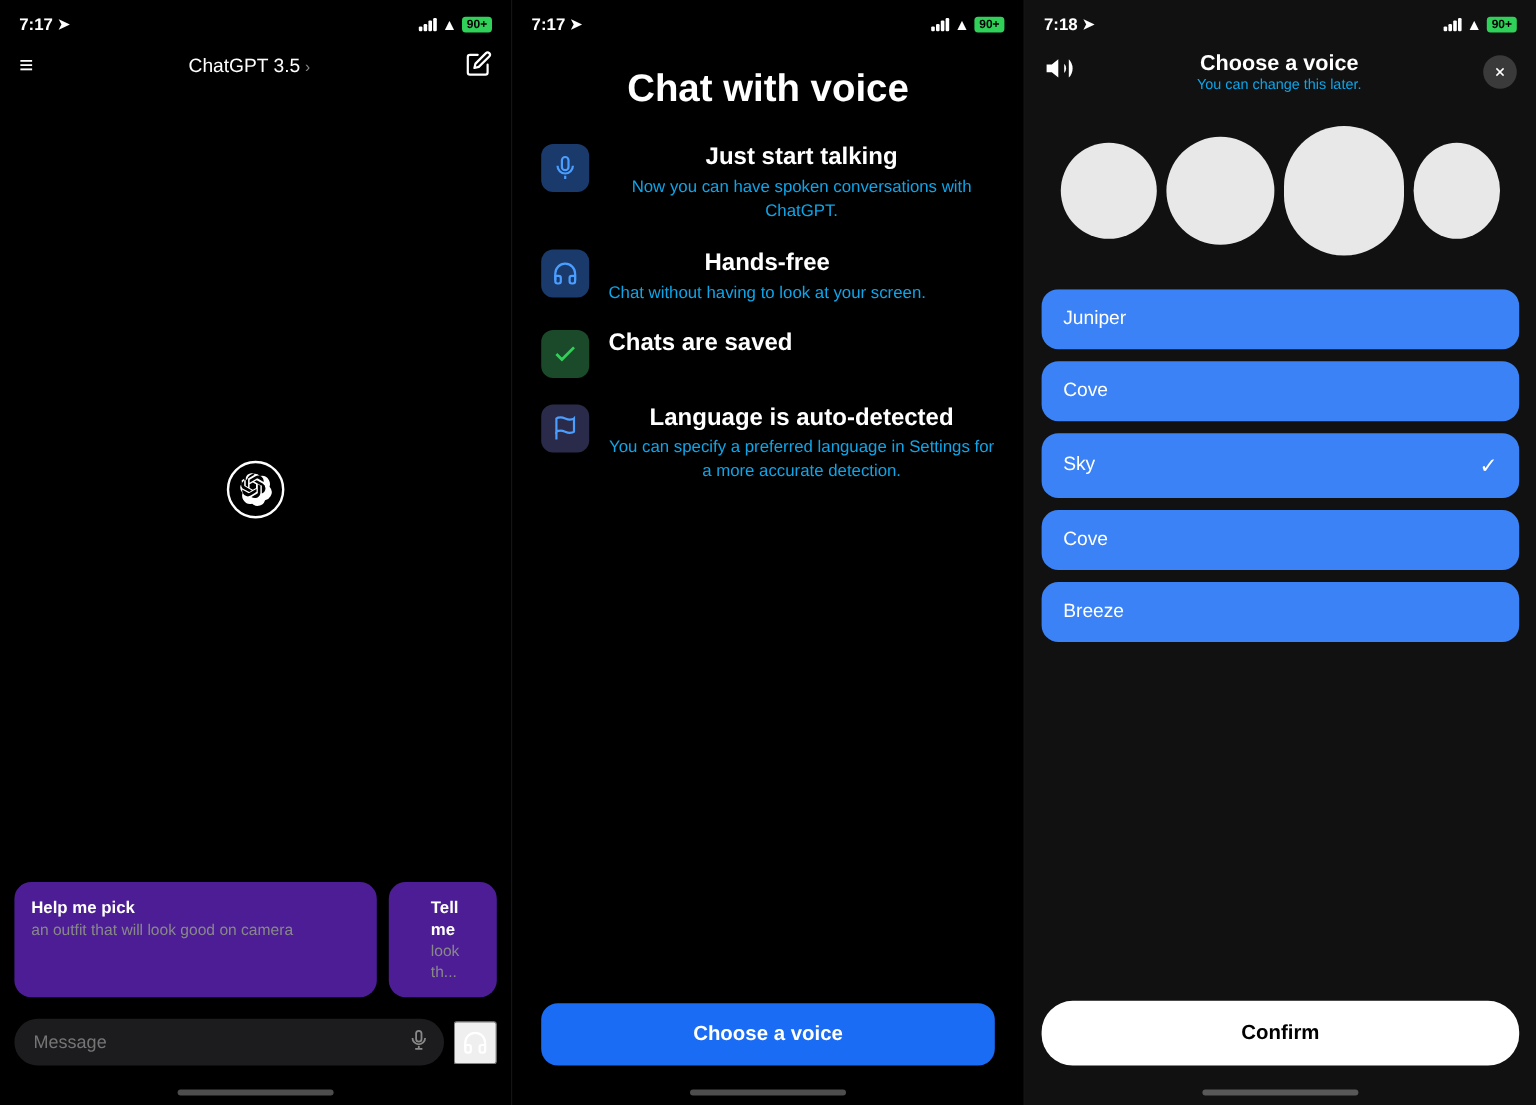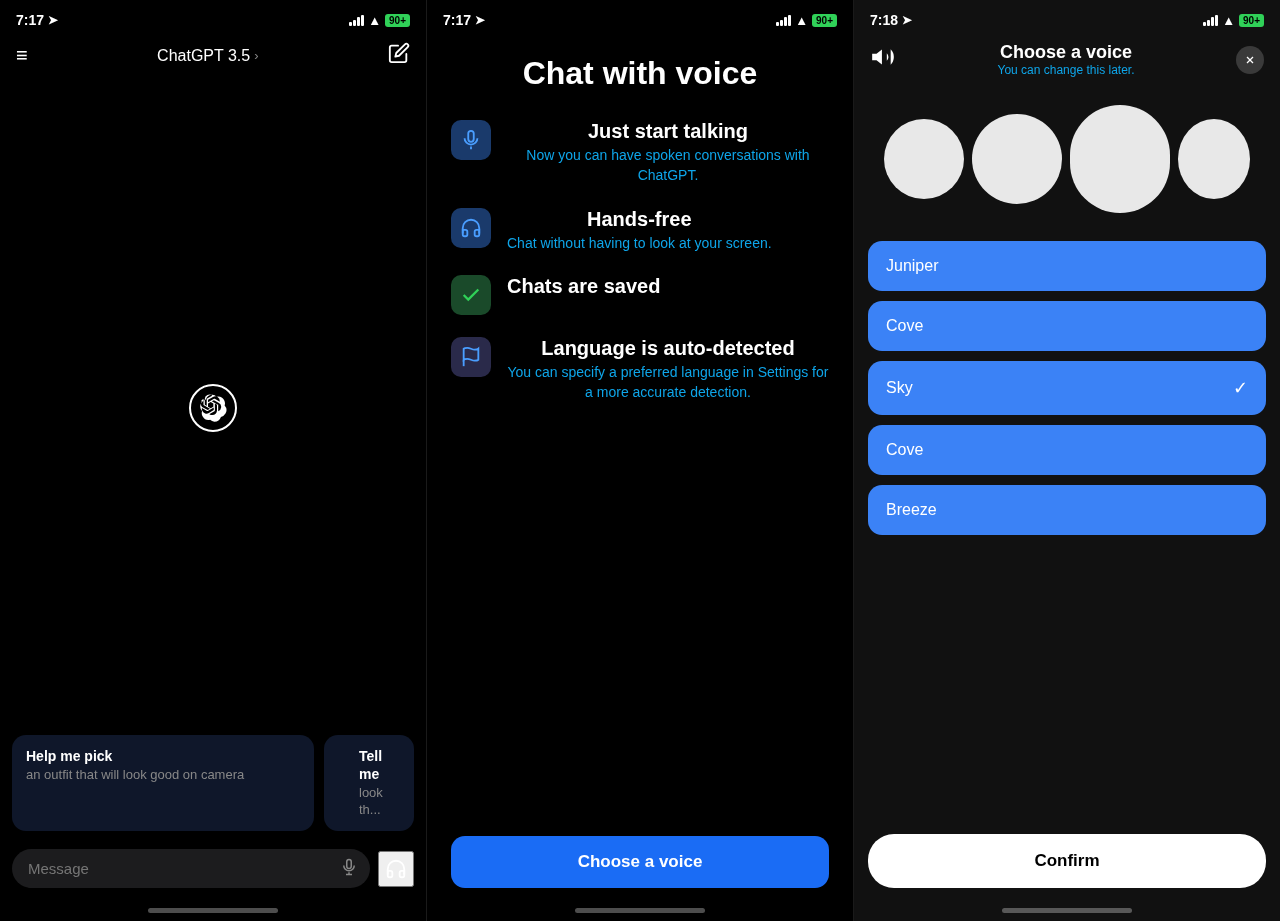--- a/index.html
+++ b/index.html
@@ -85,21 +85,21 @@
     .chatgpt-logo svg { width: 28px; height: 28px; }
 
     
     .p1-suggestions {
       display: flex;
       gap: 10px;
       padding: 0 12px 10px;
       overflow: hidden;
     }
     .suggestion-card {
-      background: #0f172a;
+      background: #4c1d95;
       border-radius: 14px;
       padding: 12px 14px;
       flex: 1;
       min-width: 0;
     }
     .suggestion-title {
       color: #fff;
       font-size: 14px;
       font-weight: 600;
       line-height: 1.3;

